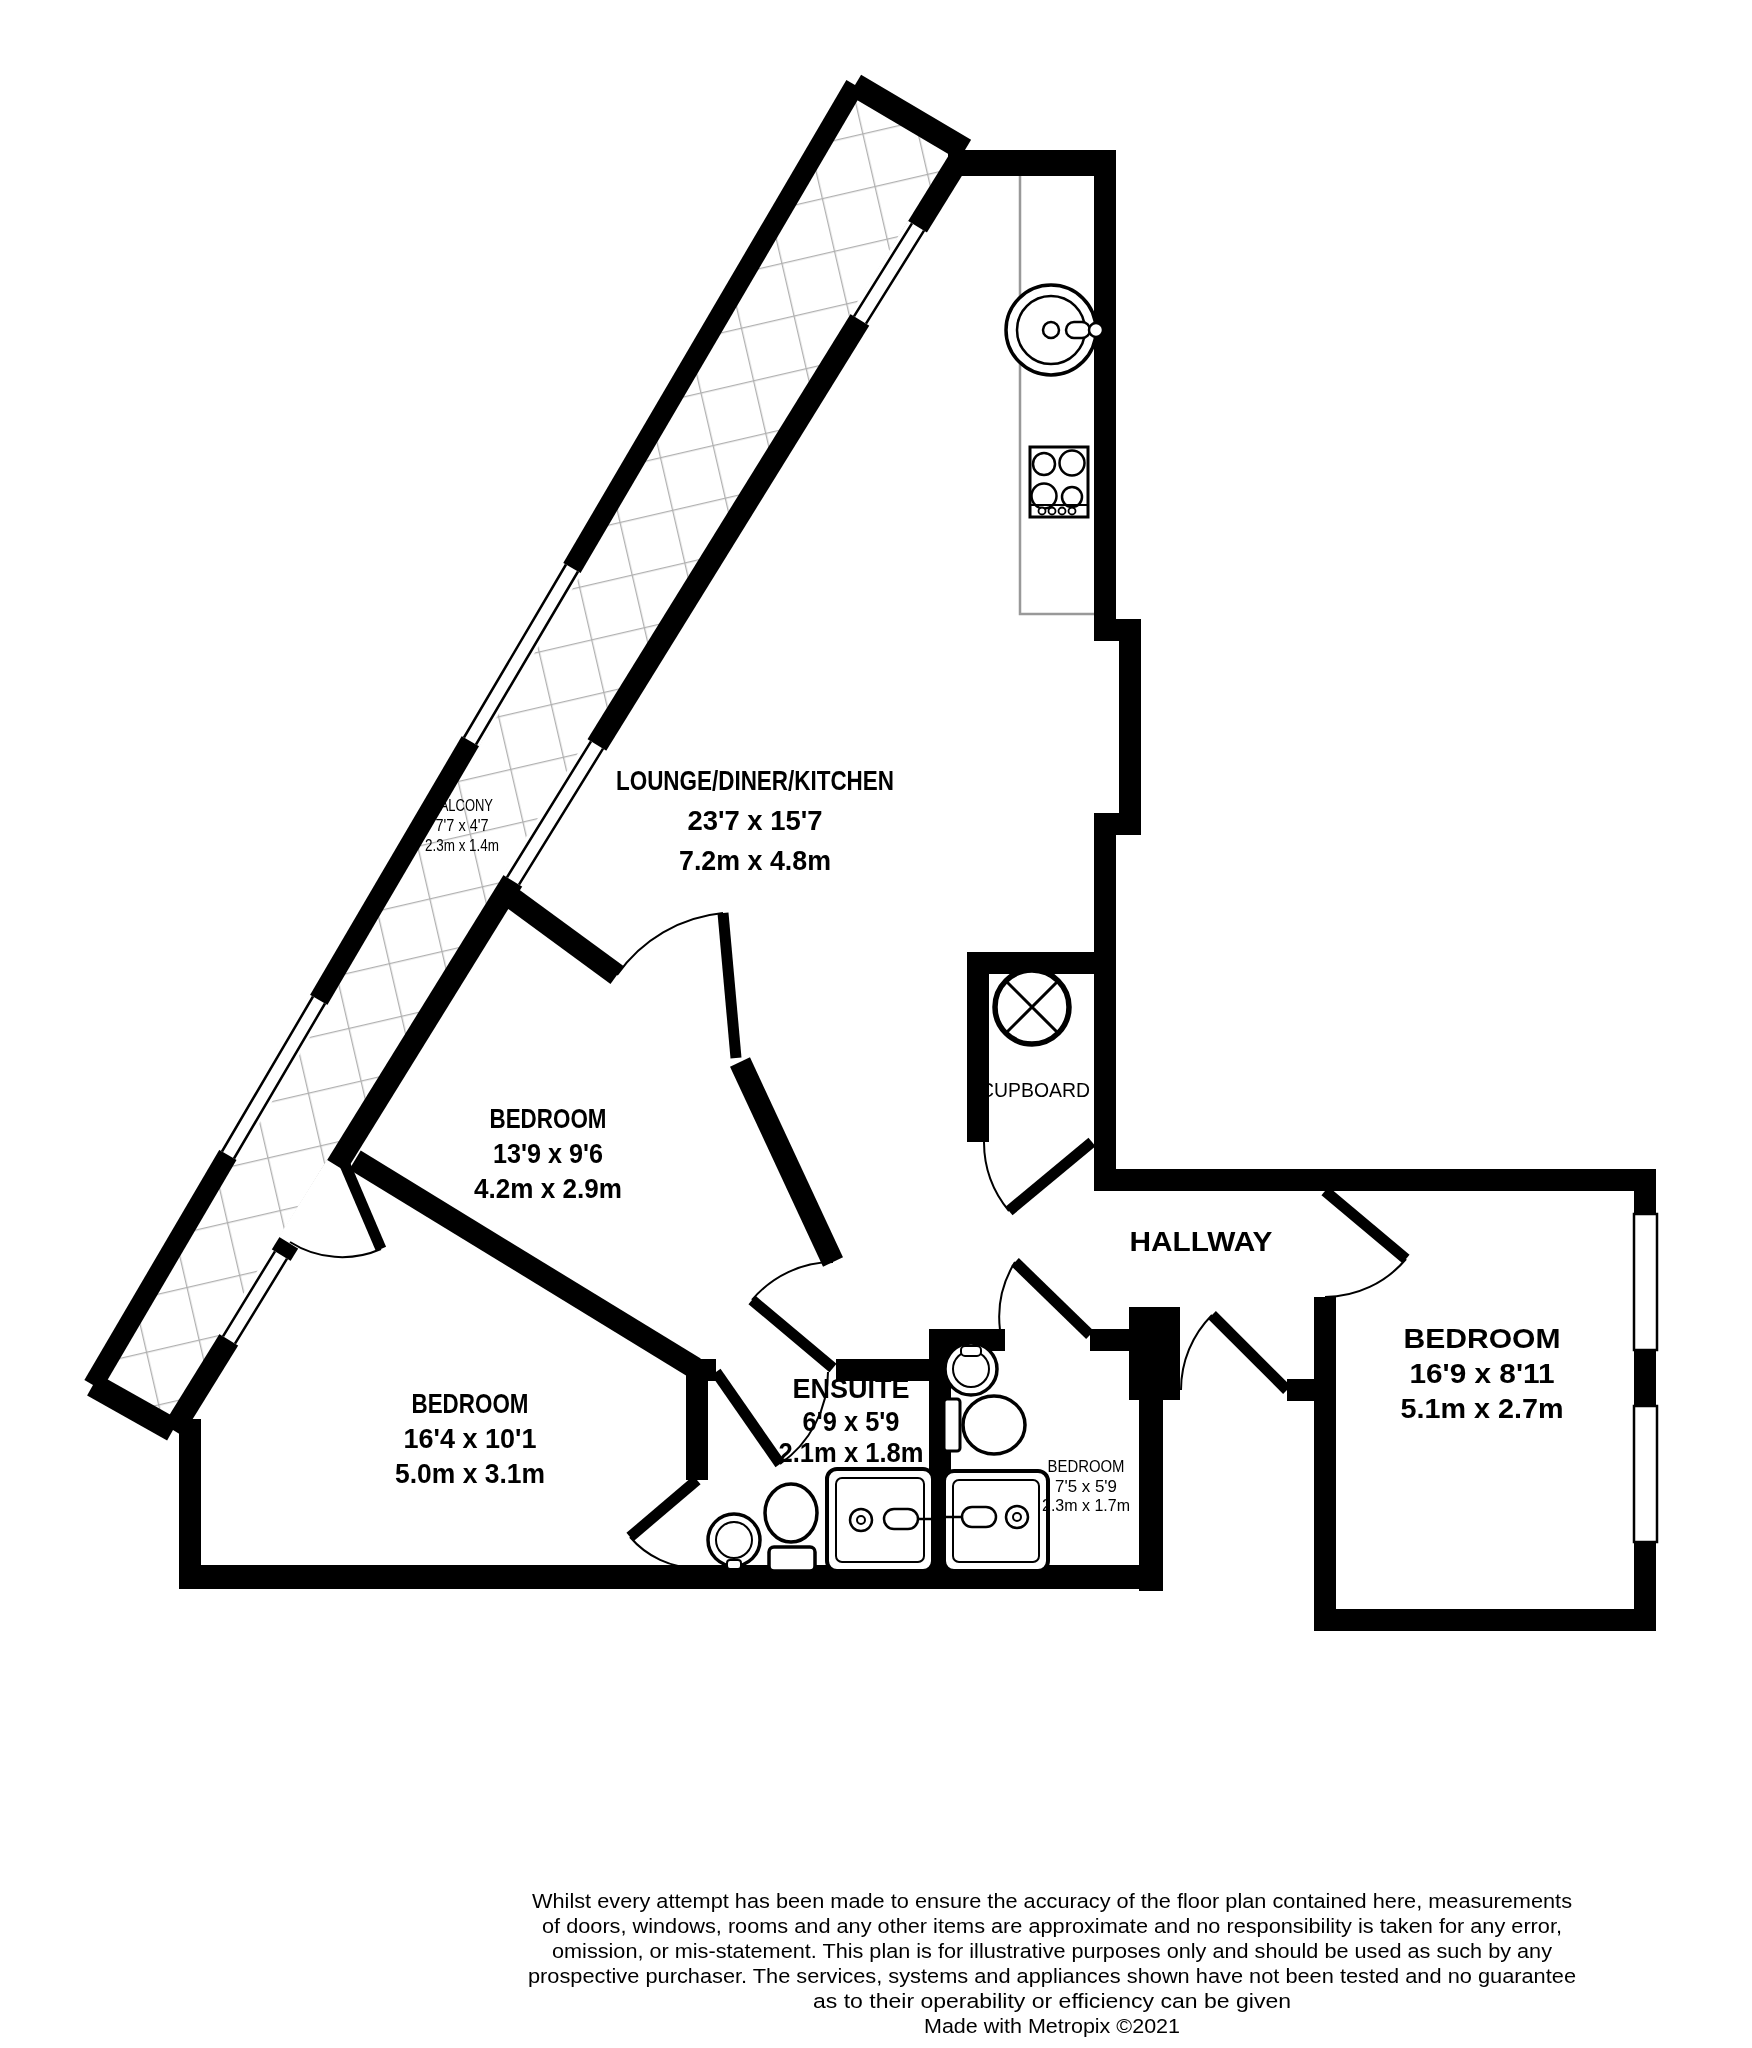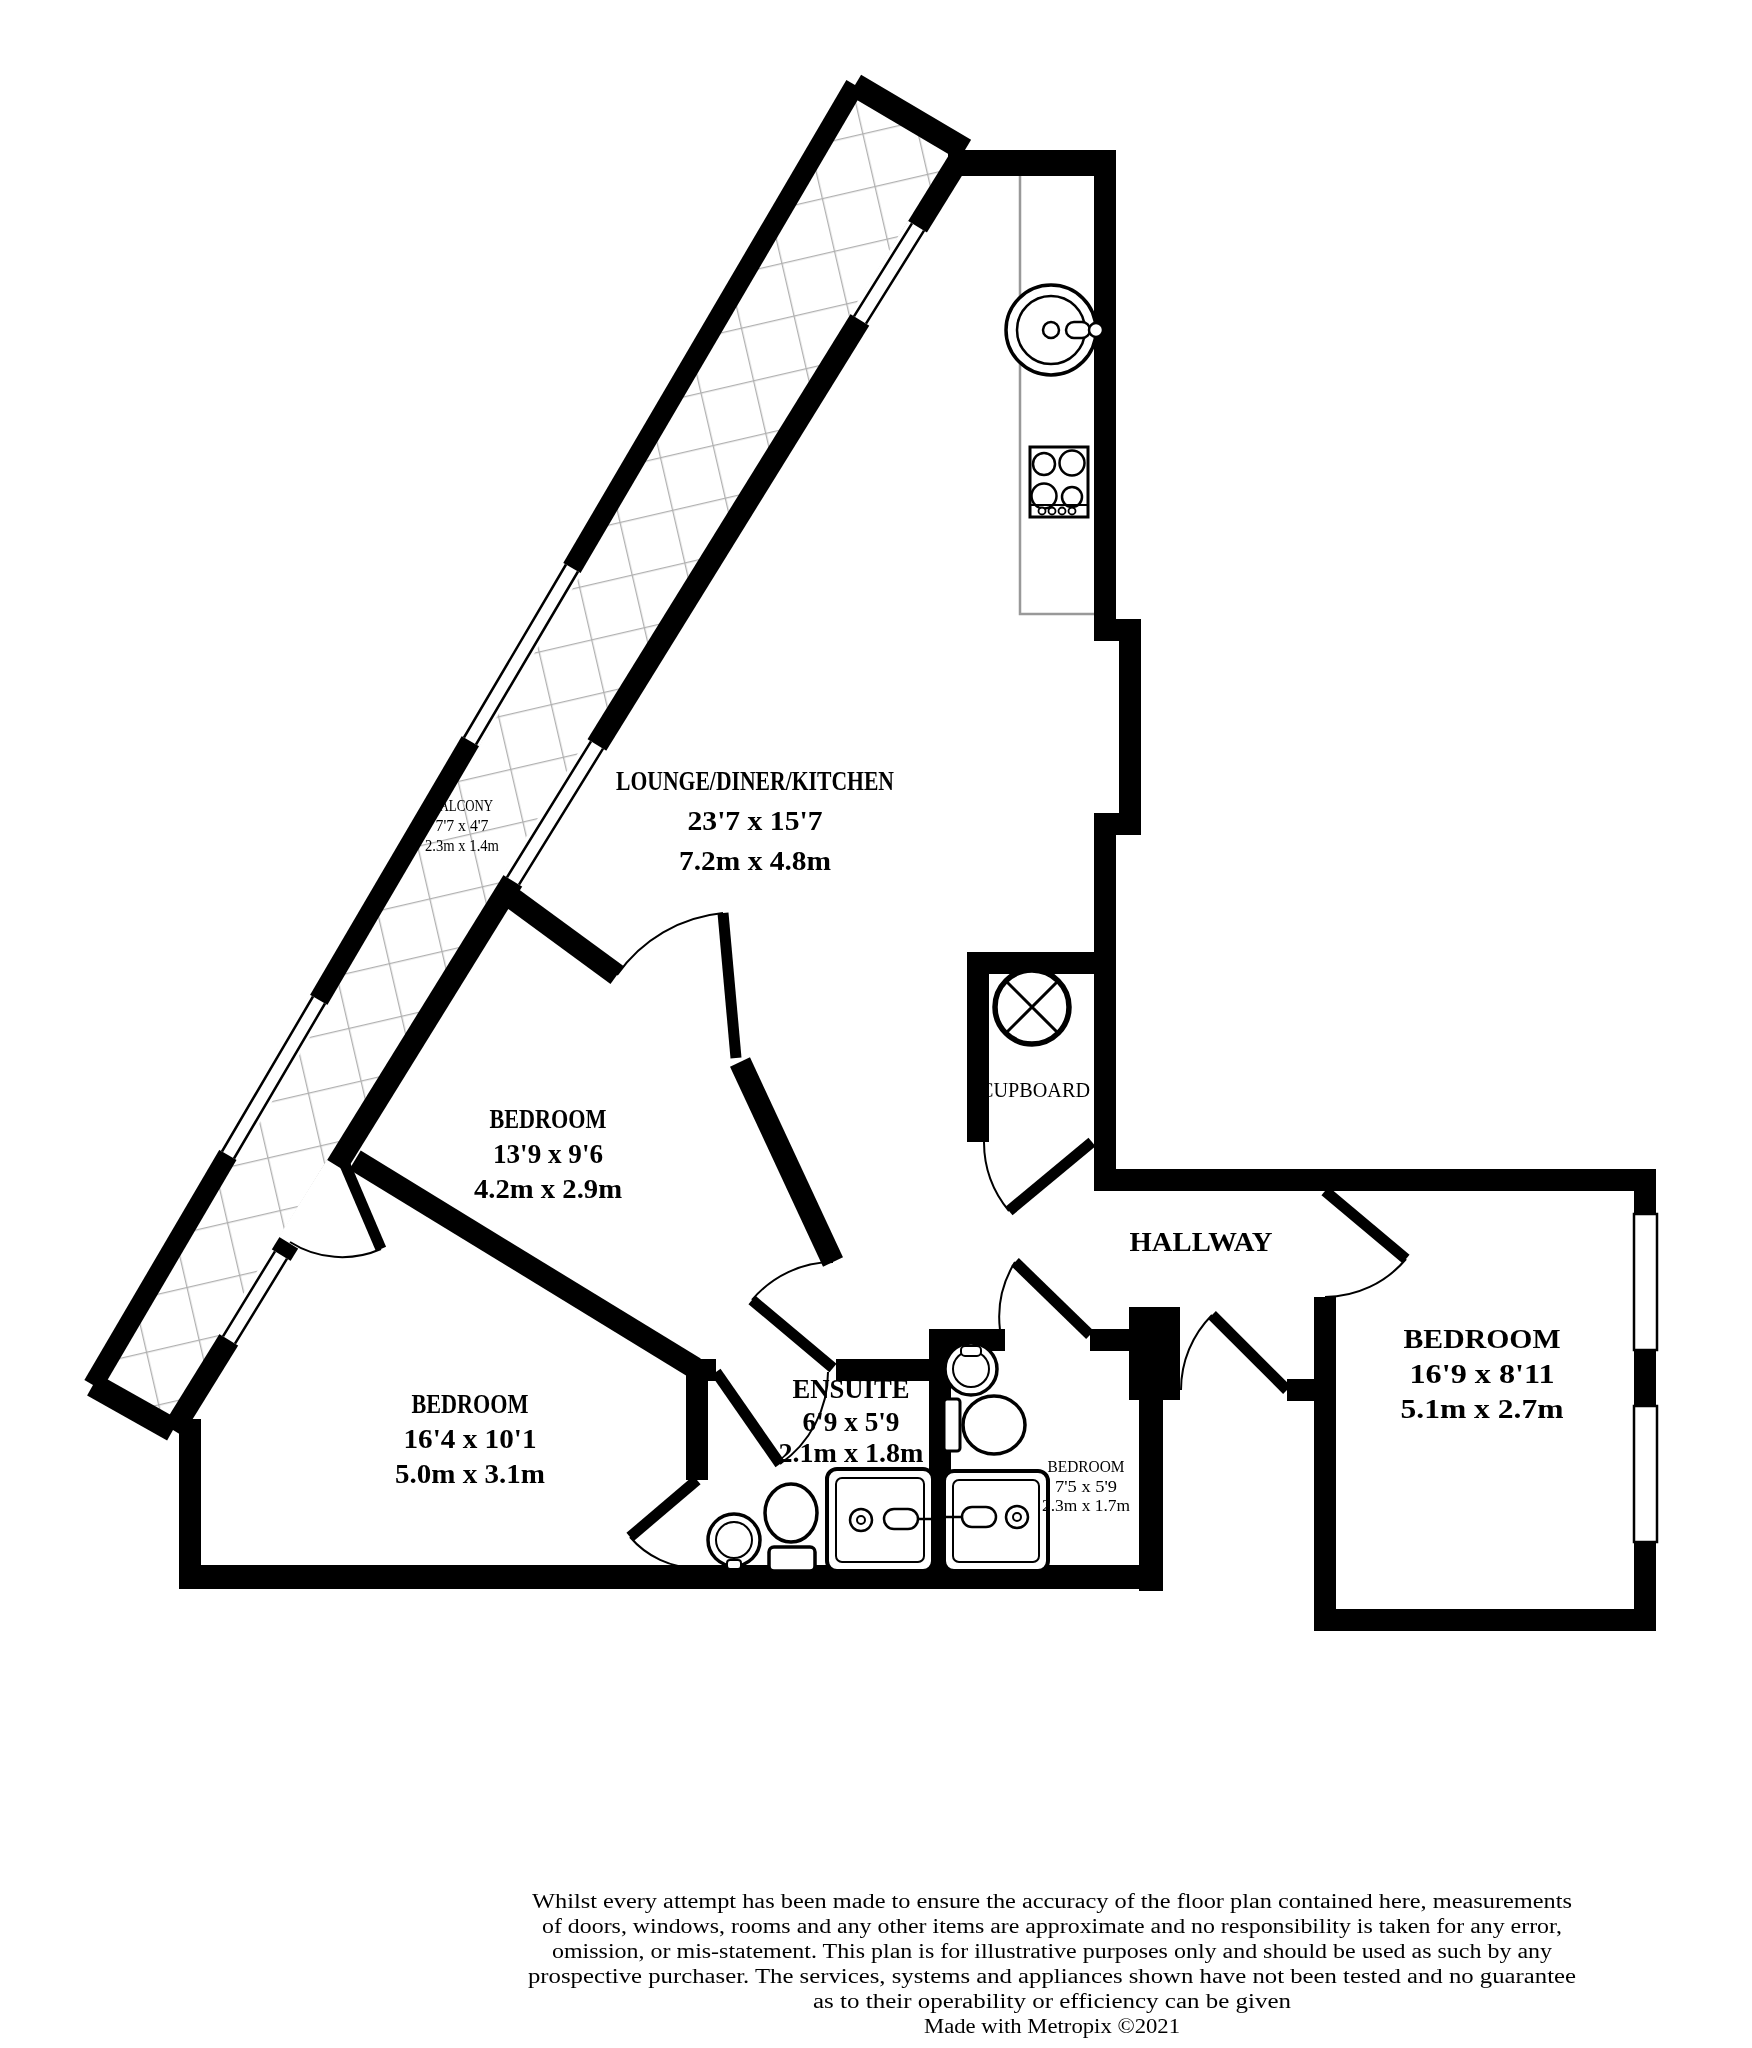--- a/index.html
+++ b/index.html
@@ -1,17 +1,17 @@
 <!DOCTYPE html>
 <html><head>
 <meta charset="utf-8">
 <style>
   html,body{margin:0;padding:0;background:#fff;}
   .page{width:1752px;height:2048px;position:relative;background:#fff;
-        font-family:Liberation Serif, serif;}
+        font-family:Liberation Sans, sans-serif;}
   svg text{fill:#000;}
   .room-big{font-weight:bold;font-size:28px;}
   .room-mid{font-weight:bold;font-size:27px;}
   .room-small{font-weight:normal;font-size:17px;}
   .room-tiny{font-weight:normal;font-size:16.5px;}
   .cupboard-label{font-weight:normal;font-size:21px;}
   .footer-text{font-weight:normal;font-size:20.5px;}
 </style>
 </head>
 <body>

